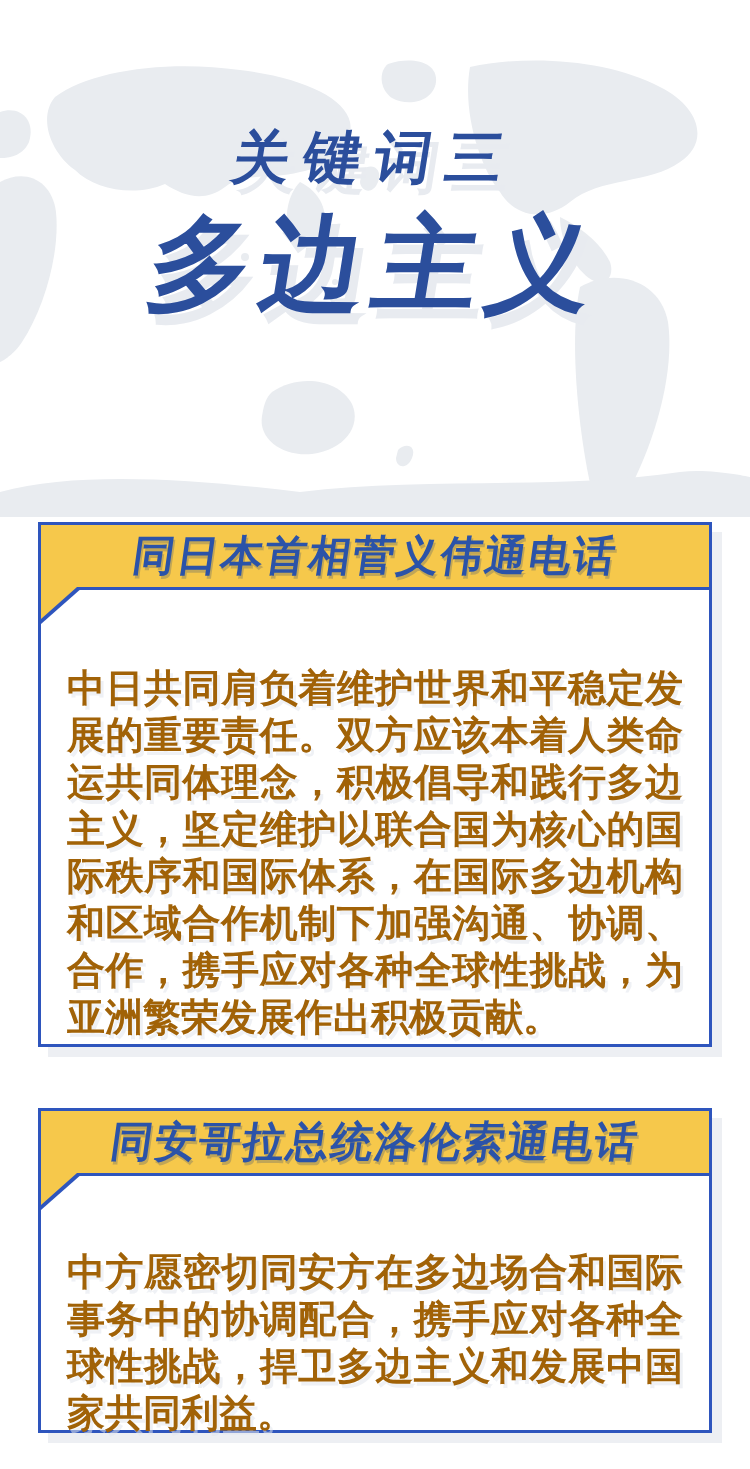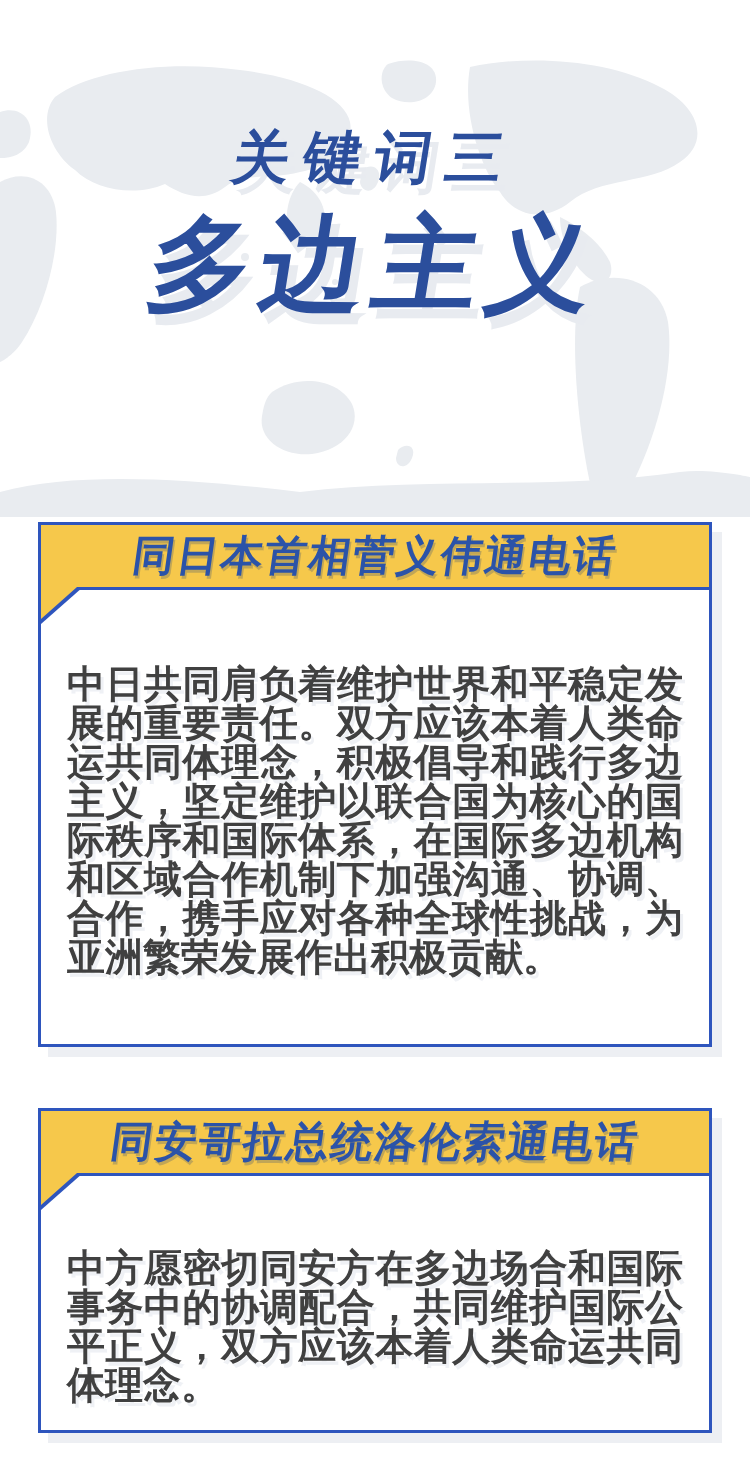--- a/index.html
+++ b/index.html
@@ -79,23 +79,23 @@
   }
   .tri-yellow {
     position:absolute; left:0; top:62px; width:0; height:0;
     border-top:32px solid #f6c84b;
     border-right:36px solid transparent;
     z-index:3;
   }
 
   .card-body {
     padding:40px 26px 0 26px;
-    font-size:38px; line-height:39px;
+    font-size:38px; line-height:47px;
     font-weight:bold;
-    color:#404040;
+    color:#a16207;
     text-align:justify;
     word-break:break-all;
     text-shadow:3px 4px 0 rgba(225,229,236,0.55);
   }
   .card-angola .card-body { padding-top:38px; }
 </style>
 </head>
 <body>
 
 <div class="map-wrap">
@@ -141,14 +141,14 @@
   <p class="card-body">中日共同肩负着维护世界和平稳定发展的重要责任。双方应该本着人类命运共同体理念，积极倡导和践行多边主义，坚定维护以联合国为核心的国际秩序和国际体系，在国际多边机构和区域合作机制下加强沟通、协调、合作，携手应对各种全球性挑战，为亚洲繁荣发展作出积极贡献。</p>
 </div>
 
 <div class="card card-angola">
   <div class="card-hdr">
     <span class="card-hdr-title">同安哥拉总统洛伦索通电话</span>
   </div>
   <i class="tri-blue"></i>
   <i class="tri-yellow"></i>
   <i class="hdr-edge"></i>
-  <p class="card-body">中方愿密切同安方在多边场合和国际事务中的协调配合，共同维护国际公平正义，双方应该本着人类命运共同体理念。</p>
+  <p class="card-body">中方愿密切同安方在多边场合和国际事务中的协调配合，携手应对各种全球性挑战，捍卫多边主义和发展中国家共同利益。</p>
 </div>
 
 </body></html>

